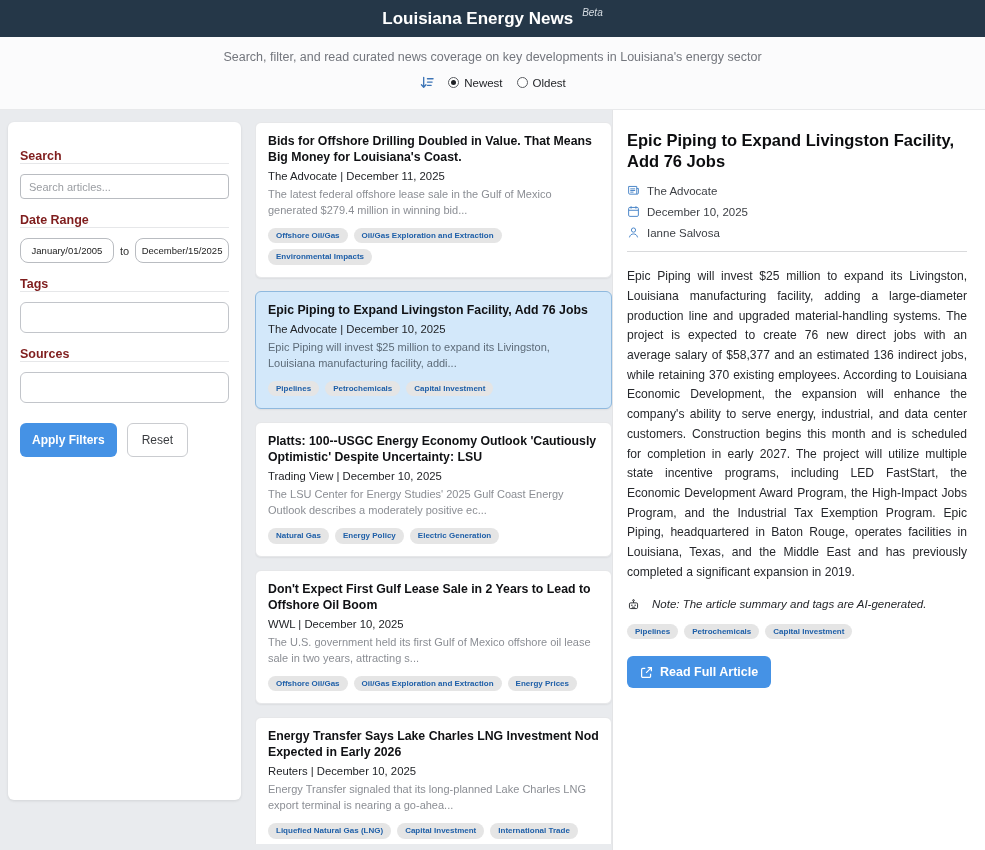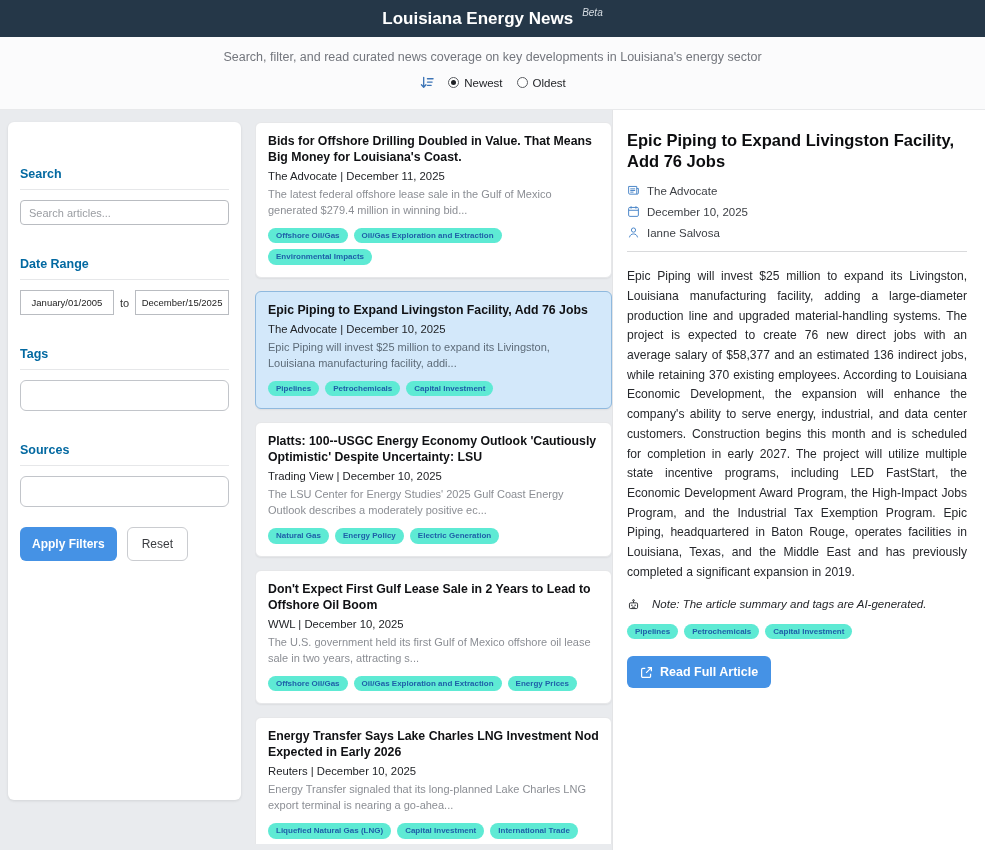--- a/index.html
+++ b/index.html
@@ -57,34 +57,34 @@
     box-shadow: 0 1px 3px rgba(0,0,0,.10);
     padding: 13px 12px 16px;
     flex-shrink: 0;
   }
   .count-banner {
     background: #d9e8f8; color: #1c4e84; border-radius: 4px;
     padding: 7px 6px; text-align: center; font-size: 11px;
   }
   .count-banner b { margin-right: 3px; }
   .section-title {
-    font-size: 12.5px; font-weight: bold; color: #0369a1;
-    margin: 32px 0 10px; padding-bottom: 8px;
+    font-size: 12.5px; font-weight: bold; color: #7f1d1d;
+    margin: 14px 0 10px; padding-bottom: 0;
     border-bottom: 1px solid #e6e7e9;
   }
   .text-input {
     width: 100%; height: 25px; border: 1px solid #b9bcc1; border-radius: 4px;
     font-family: "Liberation Sans", sans-serif; font-size: 11px;
     padding: 0 8px; color: #333; background: #fff;
   }
   .text-input::placeholder { color: #9a9da2; }
   .big-input { height: 31px; border-radius: 6px; border-color: #c2c5ca; }
   .date-row { display: flex; align-items: center; gap: 6px; }
   .date-input {
-    flex: 1; height: 25px; border: 1px solid #b9bcc1; border-radius: 0;
+    flex: 1; height: 25px; border: 1px solid #b9bcc1; border-radius: 8px;
     font-family: "Liberation Sans", sans-serif; font-size: 9.5px;
     text-align: center; color: #222; min-width: 0; background: #fff;
   }
   .date-sep { font-size: 11px; color: #333; }
   .btn-row { display: flex; gap: 10px; margin-top: 20px; }
   .btn-primary {
     background: #4592e5; color: #fff; font-weight: bold; font-size: 12px;
     border: none; border-radius: 6px; padding: 9px 12px; cursor: pointer;
     font-family: "Liberation Sans", sans-serif;
   }
@@ -108,21 +108,21 @@
   .card.selected { background: #d3e8fa; border-color: #8fb9de; }
   .card-title {
     font-size: 12.3px; font-weight: bold; color: #101114;
     line-height: 1.3; margin-bottom: 4px;
   }
   .card-meta { font-size: 11.3px; color: #222428; margin-bottom: 5px; }
   .card-excerpt { font-size: 11px; color: #8b8e94; line-height: 1.45; margin-bottom: 9px; }
   .card.selected .card-excerpt { color: #5d6b78; }
   .tag-row { display: flex; gap: 6px; flex-wrap: wrap; }
   .tag {
-    background: #5eead4; color: #1e5fa8; font-size: 8px; font-weight: bold;
+    background: #e5e5e5; color: #1e5fa8; font-size: 8px; font-weight: bold;
     padding: 3px 8px; border-radius: 9px; white-space: nowrap; line-height: 1.2;
   }
   
   .detail {
     flex: 1; background: #fff; height: 740px;
     border-left: 1px solid #e3e4e6;
     padding: 20px 18px 0 14px; overflow: hidden;
   }
   .detail-title { font-size: 16.5px; font-weight: bold; color: #0c0d0f; margin-bottom: 13px; line-height: 1.25; }
   .meta-item {

